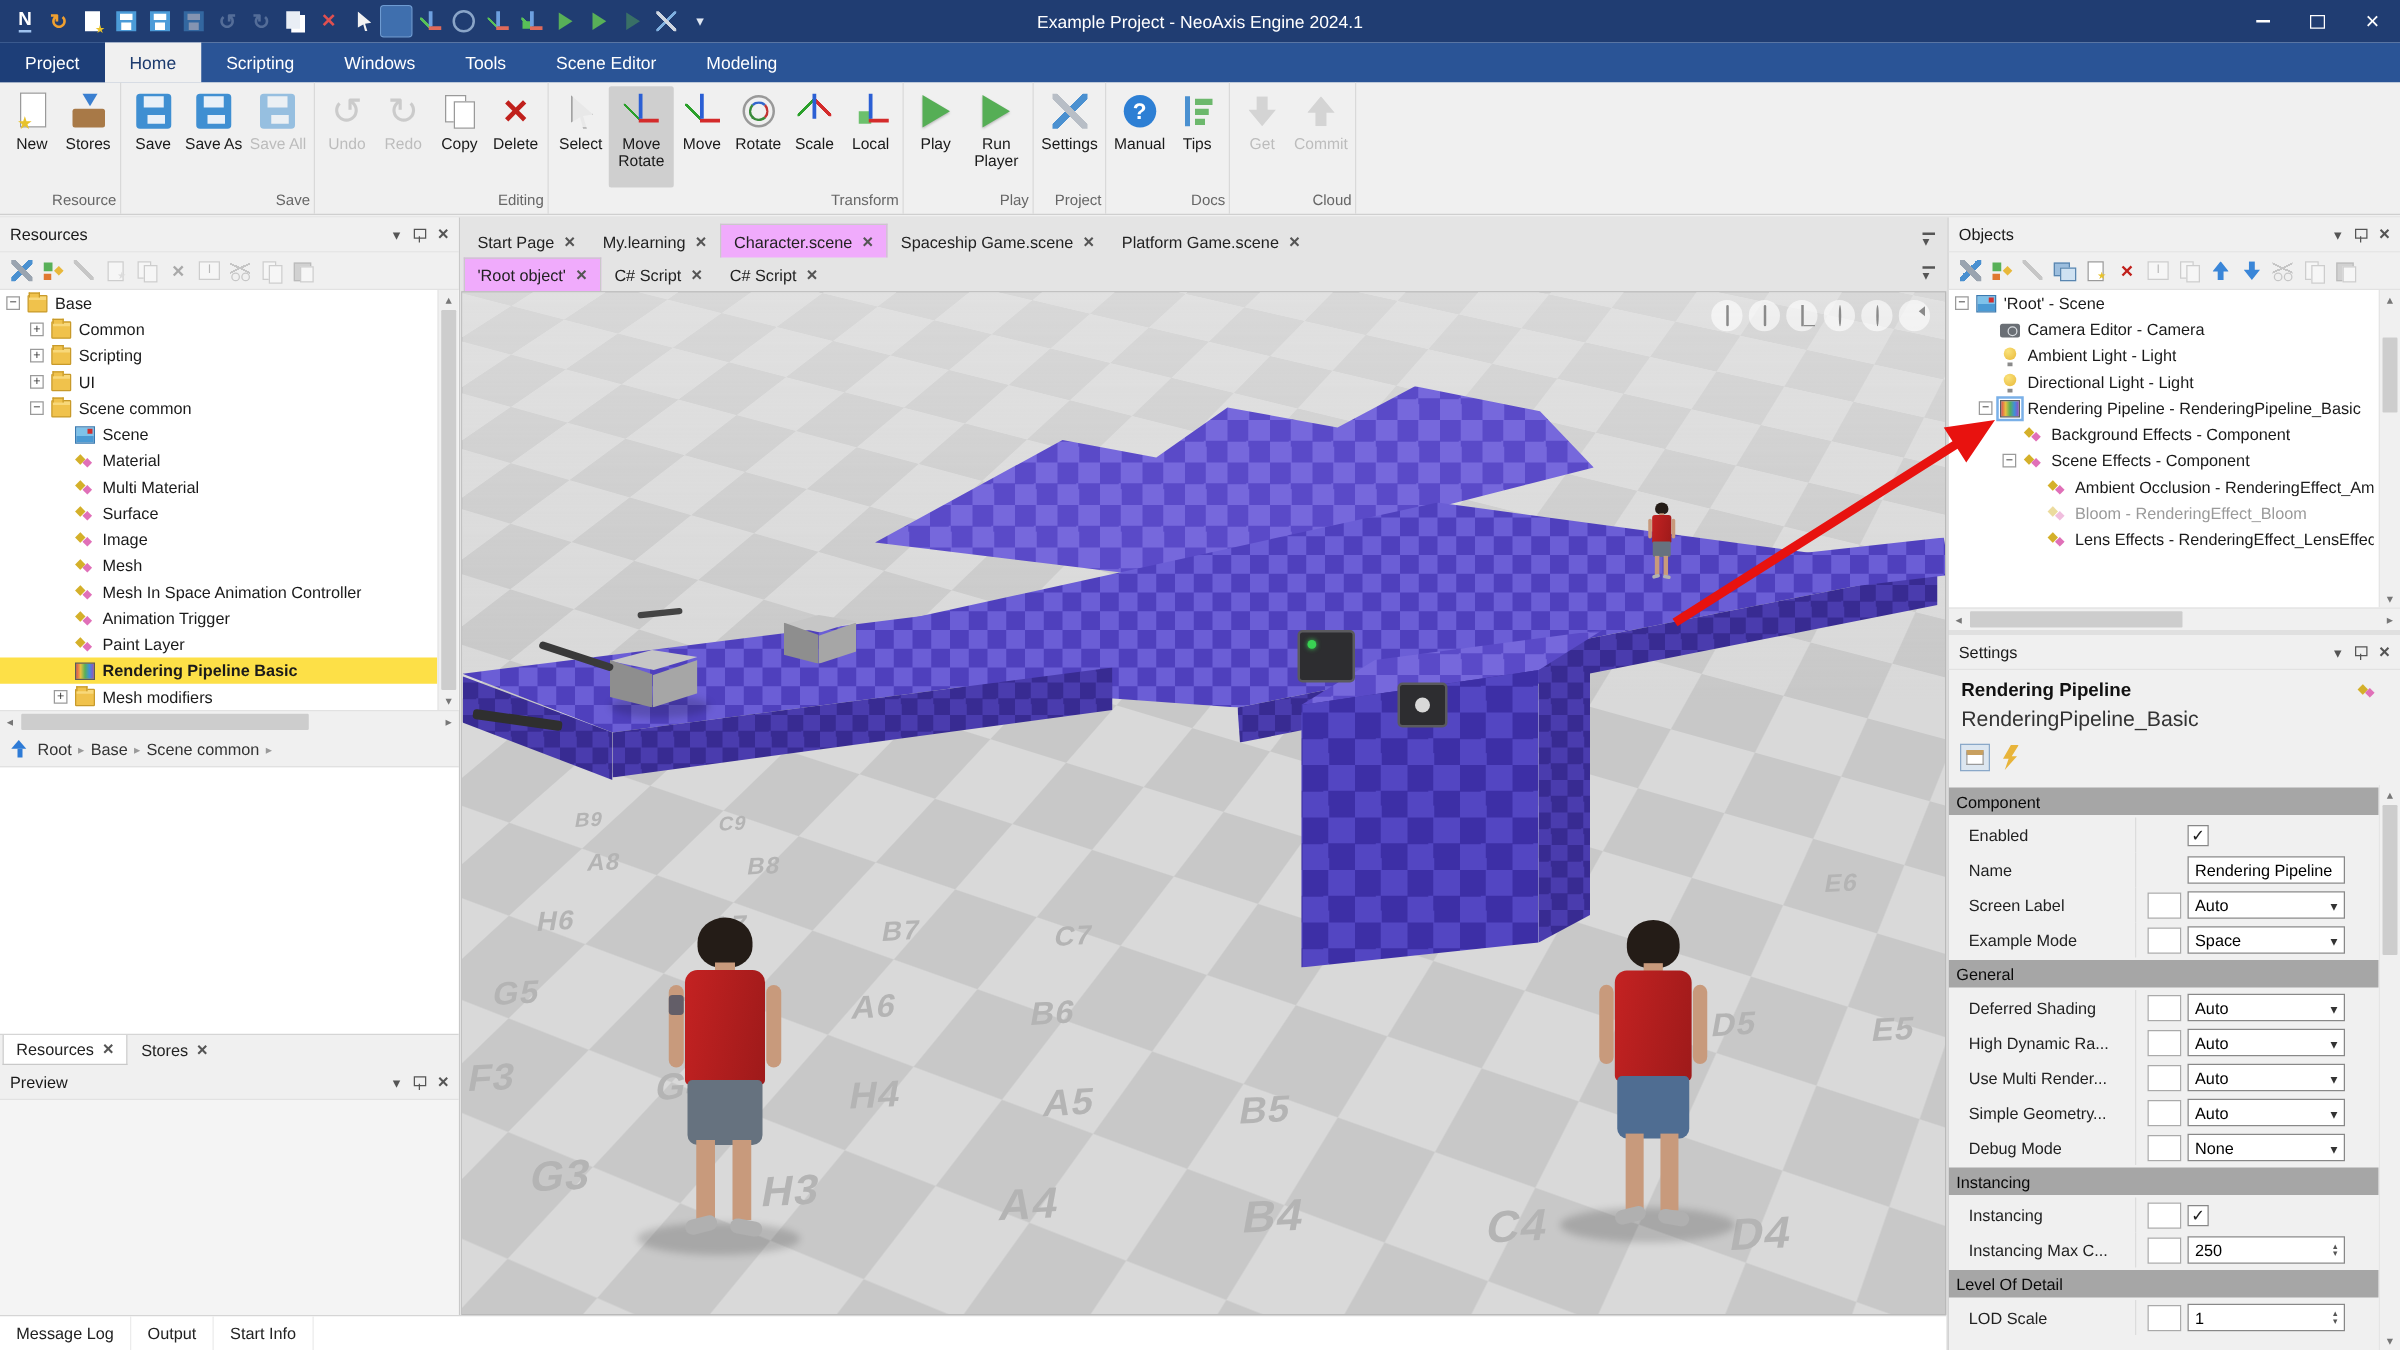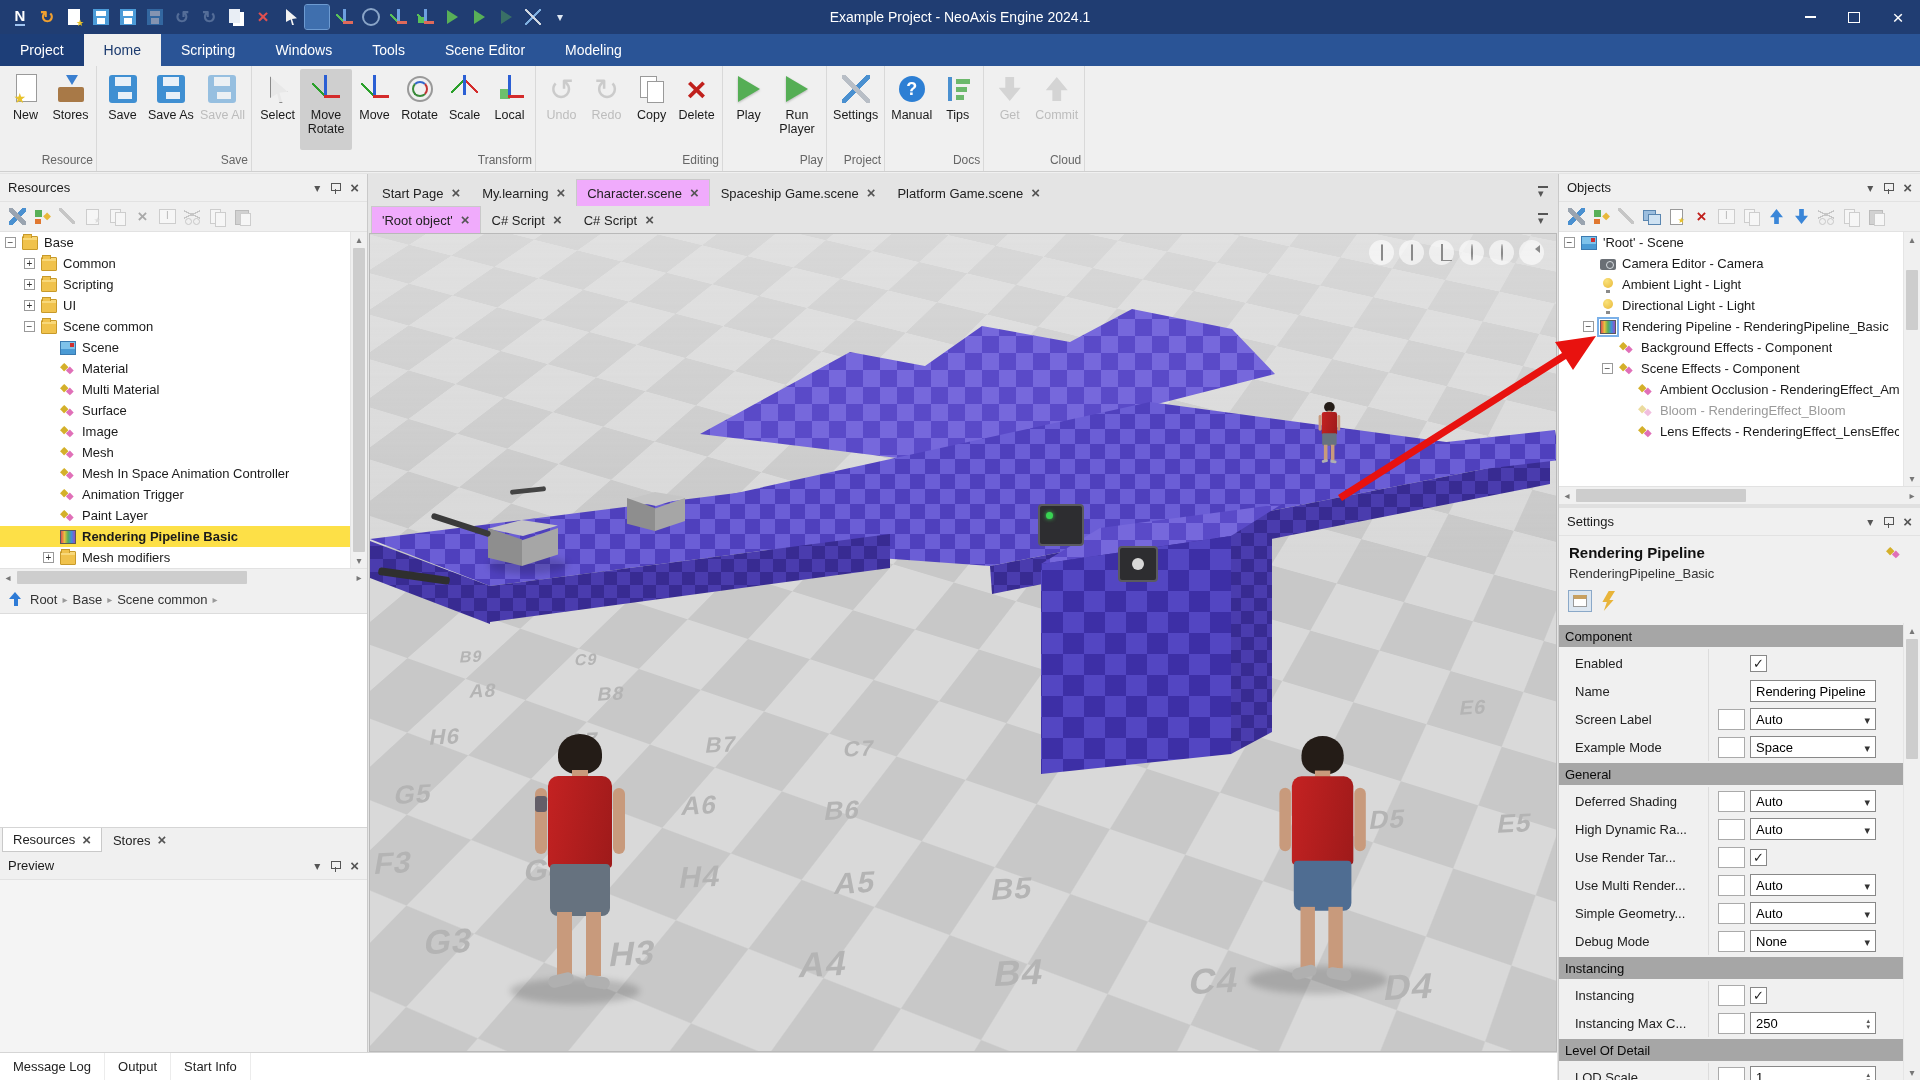--- a/index.html
+++ b/index.html
@@ -241,21 +241,21 @@
   .jeans .f-shorts { background:#4f6d92; }
   .f-legl { left:37px; top:178px; width:15px; height:64px; background:#c89a7c; }
   .f-legr { left:66px; top:178px; width:15px; height:64px; background:#c89a7c; }
   .f-shoel { left:28px; top:240px; width:26px; height:12px; background:#b0b0b0; border-radius:6px; transform:rotate(-14deg); }
   .f-shoer { left:64px; top:242px; width:26px; height:12px; background:#b0b0b0; border-radius:6px; transform:rotate(10deg); }
 
   
   .splitter { height:4px; background:#e0e0e0; flex:none; }
   .stitle { padding:8px 10px 4px; position:relative; flex:none; }
   .stitle .t1 { font-size:15px; font-weight:bold; color:#111; }
-  .stitle .t2 { font-size:13px; color:#333; margin-top:5px; }
+  .stitle .t2 { font-size:17px; color:#333; margin-top:5px; }
   .stitle .ticon { position:absolute; right:12px; top:10px; }
   .stb { height:32px; flex:none; display:flex; align-items:center; gap:9px; padding:0 9px; margin-bottom:6px; }
   .stb-props { width:24px; height:22px; border:1px solid #8aa8c8; background:#dce6f0; position:relative; }
   .stb-props::before { content:""; position:absolute; inset:4px; background:#fff; border:1px solid #9a9a9a; border-top:4px solid #c8a060; }
   .stb-bolt { width:14px; height:20px; background:#e8b43a; clip-path:polygon(55% 0,100% 0,60% 45%,90% 45%,20% 100%,42% 55%,10% 55%); }
   .sgrid { flex:1; position:relative; overflow:hidden; }
   .sgridrows { position:absolute; inset:0 17px 0 0; }
   .srow { display:flex; align-items:center; height:28px; padding-left:16px; position:relative; }
   .srow .plabel { width:134px; flex:none; color:#222; overflow:hidden; white-space:nowrap; border-right:1px solid #dcdcdc; height:100%; display:flex; align-items:center; }
   .srow.sec { height:22px; background:#a6a6a6; padding-left:6px; margin:2px 0; }
@@ -363,20 +363,46 @@
               <span class="ricon i-floppy"></span>
               <span class="rlabel">Save All</span>
             </div>
           </div>
         <div class="rglabel">Save</div>
       </div>
 
       <div class="rgroup">
         <div class="rbtns">
 
+            <div class="rbtn dis">
+              <span class="ricon i-undo"></span>
+              <span class="rlabel">Undo</span>
+            </div>
+
+            <div class="rbtn dis">
+              <span class="ricon i-redo"></span>
+              <span class="rlabel">Redo</span>
+            </div>
+
+            <div class="rbtn">
+              <span class="ricon i-copy"></span>
+              <span class="rlabel">Copy</span>
+            </div>
+
+            <div class="rbtn">
+              <span class="ricon i-delete"></span>
+              <span class="rlabel">Delete</span>
+            </div>
+          </div>
+        <div class="rglabel">Editing</div>
+      </div>
+
+      <div class="rgroup">
+        <div class="rbtns">
+
             <div class="rbtn">
               <span class="ricon i-cursor"></span>
               <span class="rlabel">Select</span>
             </div>
 
             <div class="rbtn on">
               <span class="ricon i-axes"></span>
               <span class="rlabel">Move Rotate</span>
             </div>
 
@@ -394,46 +420,20 @@
               <span class="ricon i-scale"></span>
               <span class="rlabel">Scale</span>
             </div>
 
             <div class="rbtn">
               <span class="ricon i-local"></span>
               <span class="rlabel">Local</span>
             </div>
           </div>
         <div class="rglabel">Transform</div>
-      </div>
-
-      <div class="rgroup">
-        <div class="rbtns">
-
-            <div class="rbtn dis">
-              <span class="ricon i-undo"></span>
-              <span class="rlabel">Undo</span>
-            </div>
-
-            <div class="rbtn dis">
-              <span class="ricon i-redo"></span>
-              <span class="rlabel">Redo</span>
-            </div>
-
-            <div class="rbtn">
-              <span class="ricon i-copy"></span>
-              <span class="rlabel">Copy</span>
-            </div>
-
-            <div class="rbtn">
-              <span class="ricon i-delete"></span>
-              <span class="rlabel">Delete</span>
-            </div>
-          </div>
-        <div class="rglabel">Editing</div>
       </div>
 
       <div class="rgroup">
         <div class="rbtns">
 
             <div class="rbtn">
               <span class="ricon i-play"></span>
               <span class="rlabel">Play</span>
             </div>
 
@@ -1032,28 +1032,20 @@
               <span class="ctls">
 
                 <span class="ctl drop">
                   <span>Auto</span>
                   <span class="car"></span>
                 </span>
 
               </span>
             </div>
 
-            <div class="srow c-check has-def">
-              <span class="plabel">Use Render Tar...</span>
-              <span class="defbox"></span>
-              <span class="ctls">
-                <span class="chkbox"></span>
-
-              </span>
-            </div>
 
             <div class="srow c-drop has-def">
               <span class="plabel">Use Multi Render...</span>
               <span class="defbox"></span>
               <span class="ctls">
 
                 <span class="ctl drop">
                   <span>Auto</span>
                   <span class="car"></span>
                 </span>

